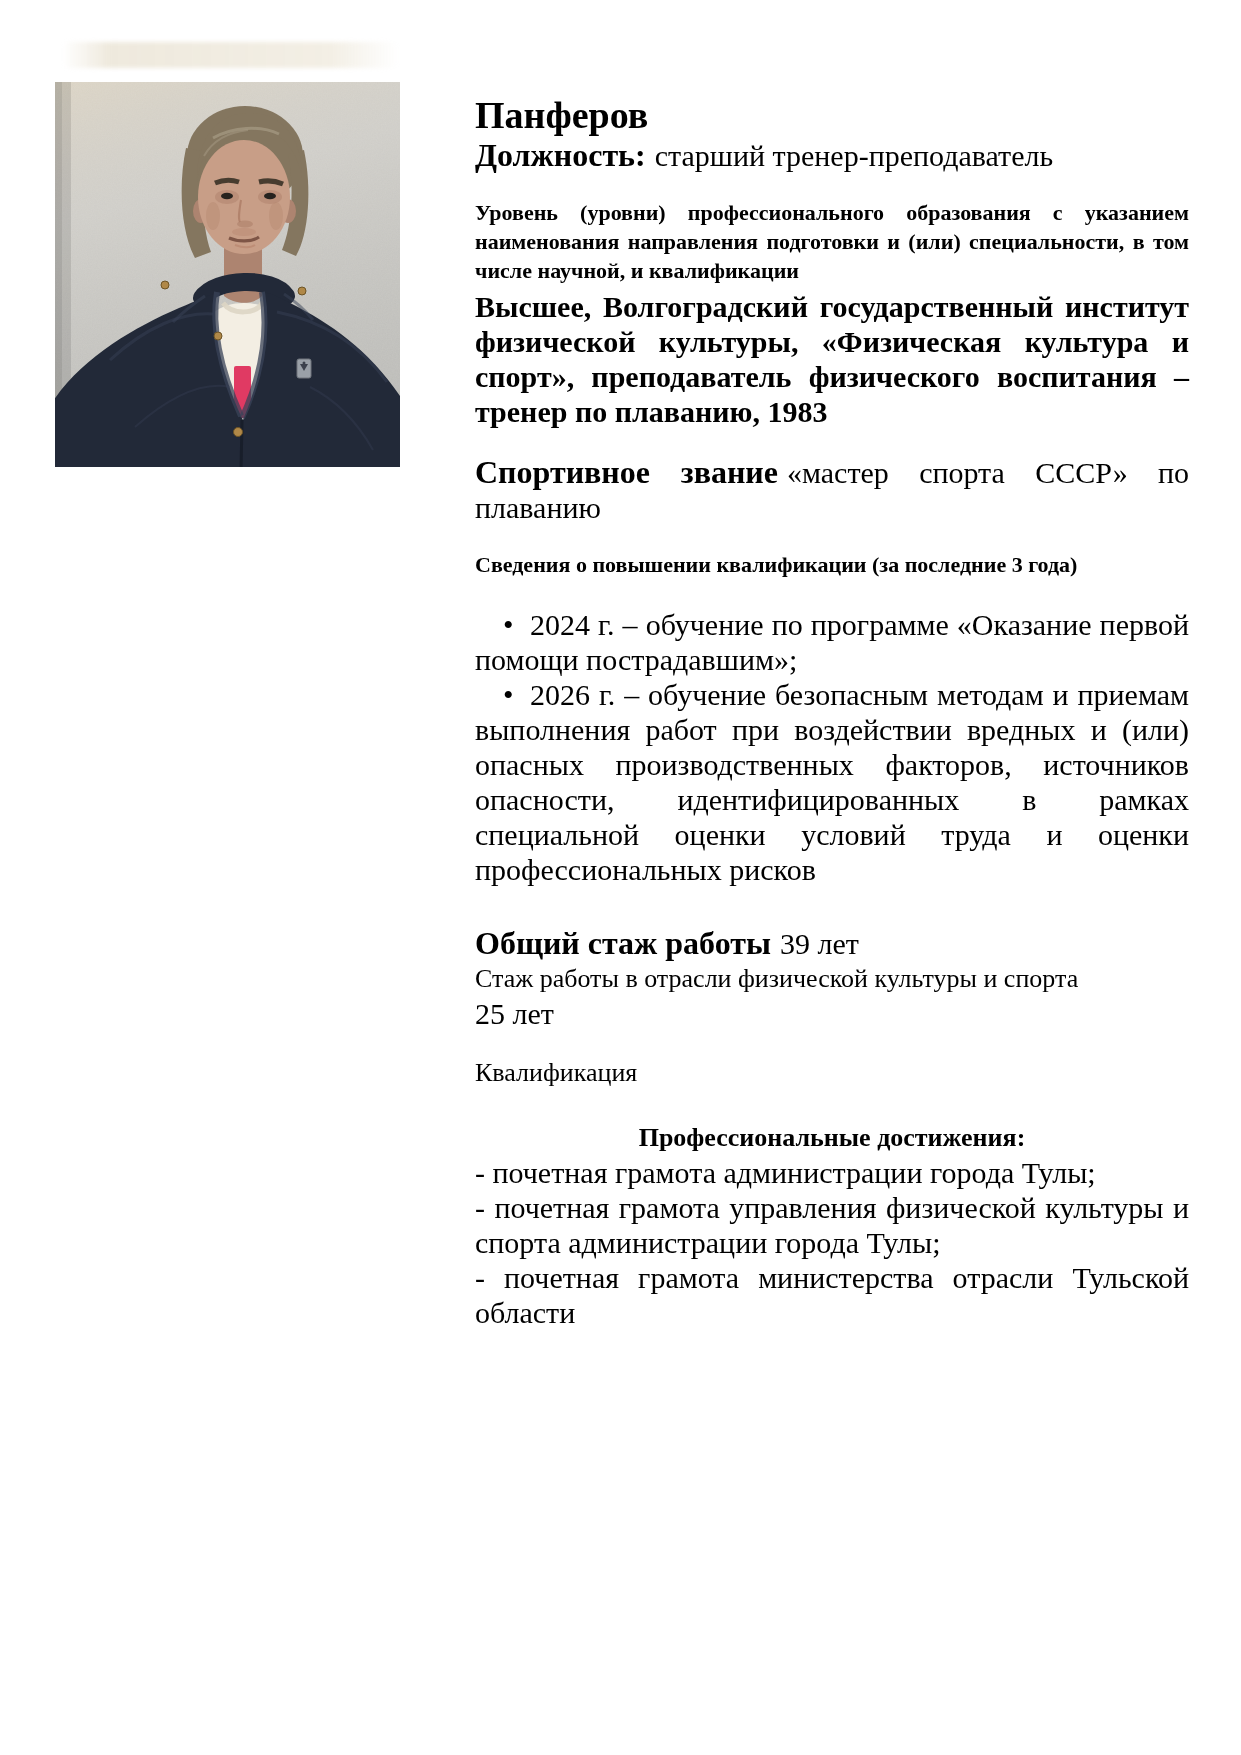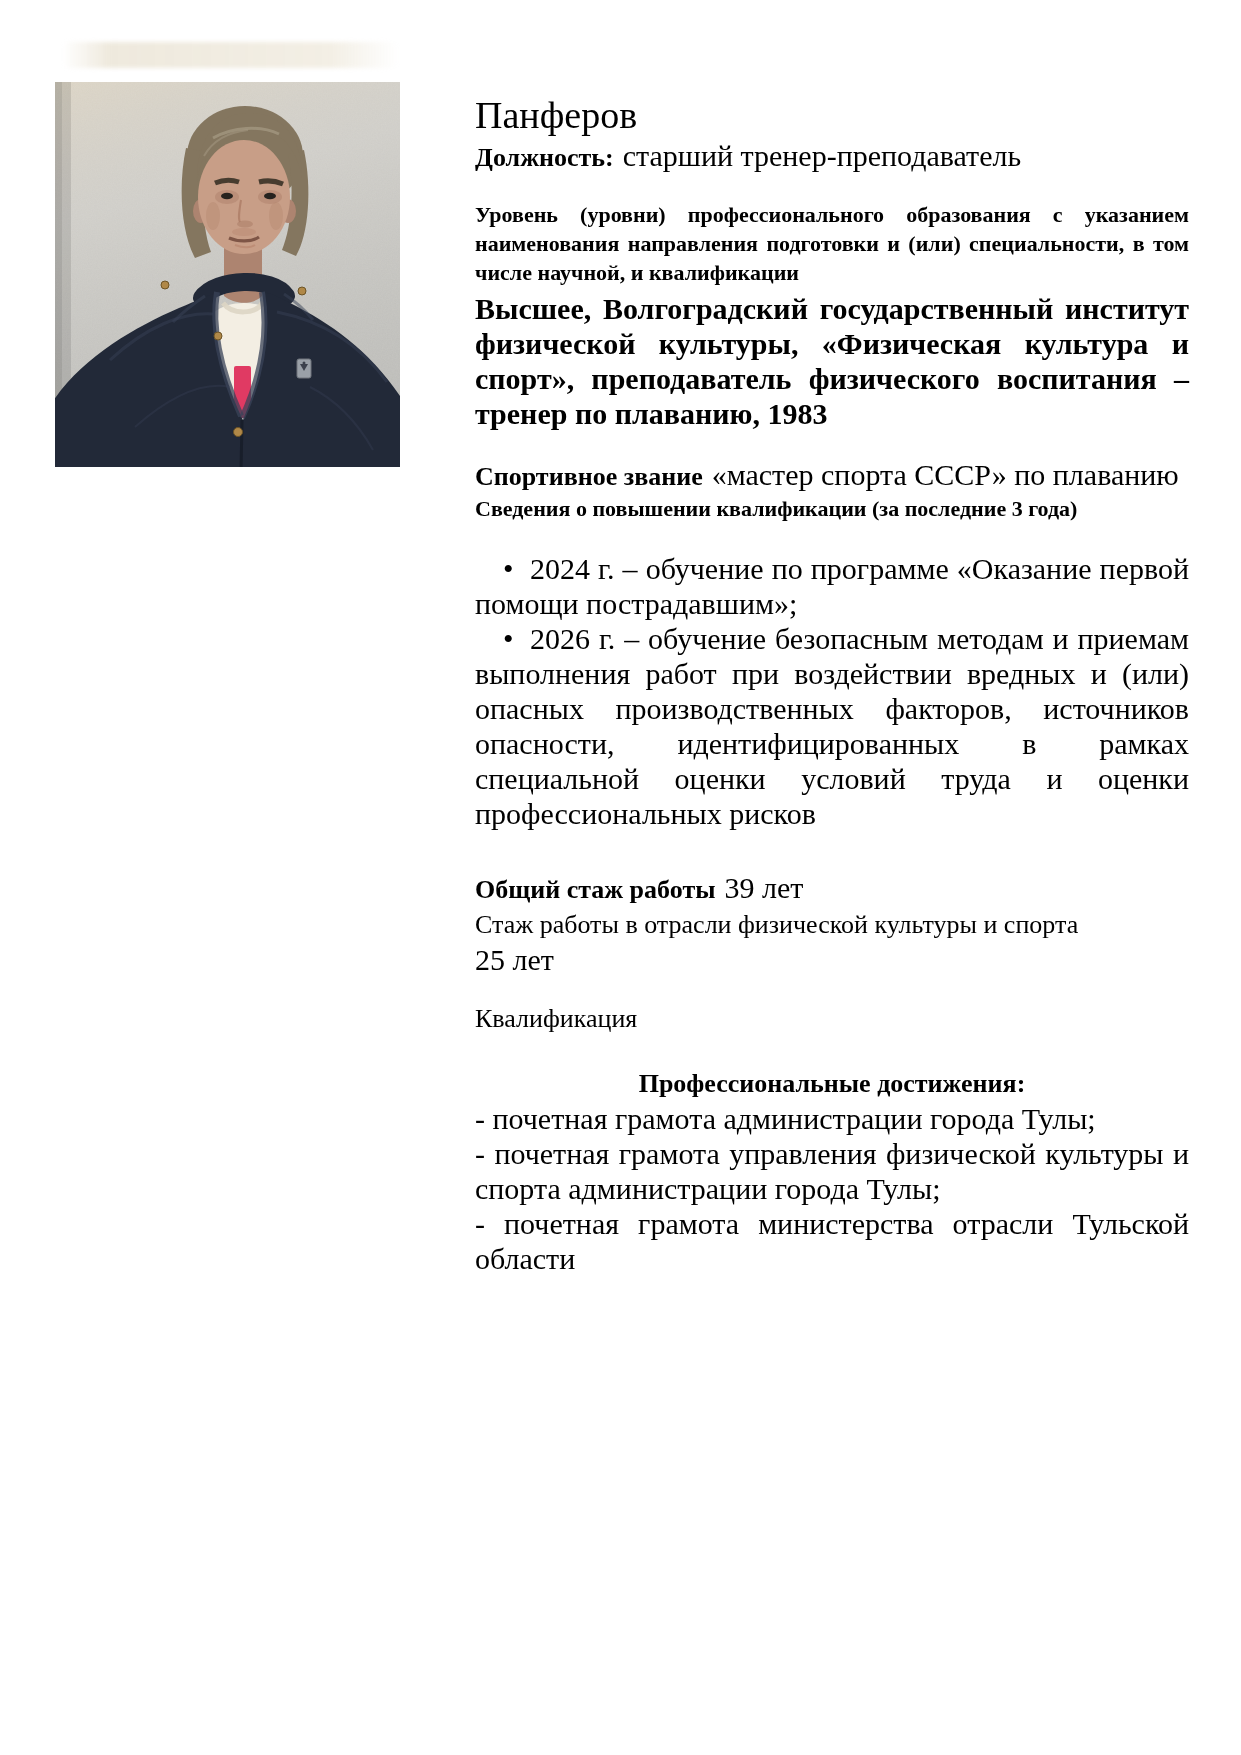--- a/index.html
+++ b/index.html
@@ -22,30 +22,30 @@
   .photo-frame {
     position: absolute; left: 55px; top: 82px; width: 345px; height: 385px;
   }
   .photo-frame svg { display: block; width: 100%; height: 100%; }
 
   .content {
     position: absolute; left: 475px; top: 80px; width: 714px;
     font-size: 30px; line-height: 35px; text-align: justify;
   }
   .name {
-    margin: 12px 0 0 0; font-weight: normal; font-size: 38px; line-height: 46px;
+    margin: 12px 0 0 0; font-weight: bold; font-size: 38px; line-height: 46px;
     text-align: left;
   }
   .mixline { margin: 0; }
-  .blabel { font-weight: bold; font-size: 26px; margin-right: 9px; }
+  .blabel { font-weight: bold; font-size: 32px; margin-right: 9px; }
   .bhead { font-weight: bold; font-size: 22px; line-height: 29px; margin: 0; text-align: justify; }
   .edu-head { margin-top: 25px; }
   .edu-val { margin: 4px 0 0 0; font-weight: bold; }
   .sport-line { margin-top: 26px; }
-  .training-head { }
+  .training-head { margin-top: 25px; }
   .course-list { list-style: none; margin: 28px 0 0 0; padding: 0; }
   .course-list li { text-align: justify; text-indent: 28px; }
   .bullet { display: inline-block; width: 27px; text-indent: 0; }
   .exp-block { margin-top: 39px; }
   .exp-block p, .qual-block p, .ach-block p { margin: 0; }
   .qual-block { margin-top: 24px; }
   .ach-block { margin-top: 30px; }
   .ach-head { font-weight: bold; font-size: 26px; line-height: 35px; margin: 0; text-align: center; }
   .bold-line { font-weight: normal; font-size: 26px; line-height: 35px; text-align: left; }
 </style>

